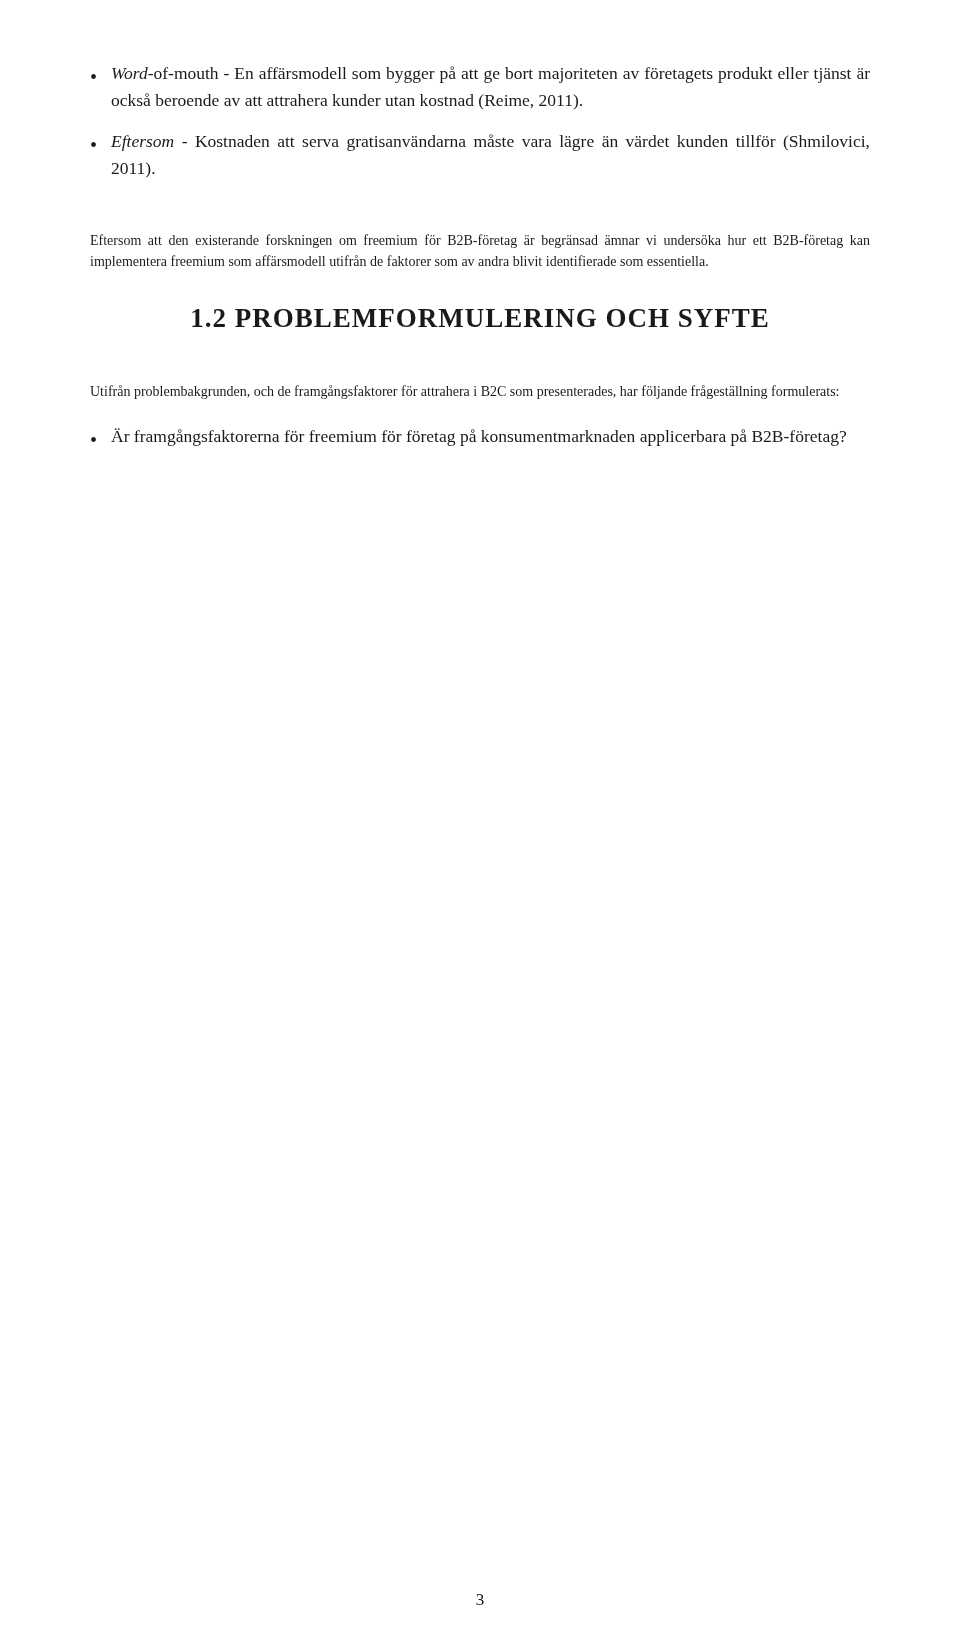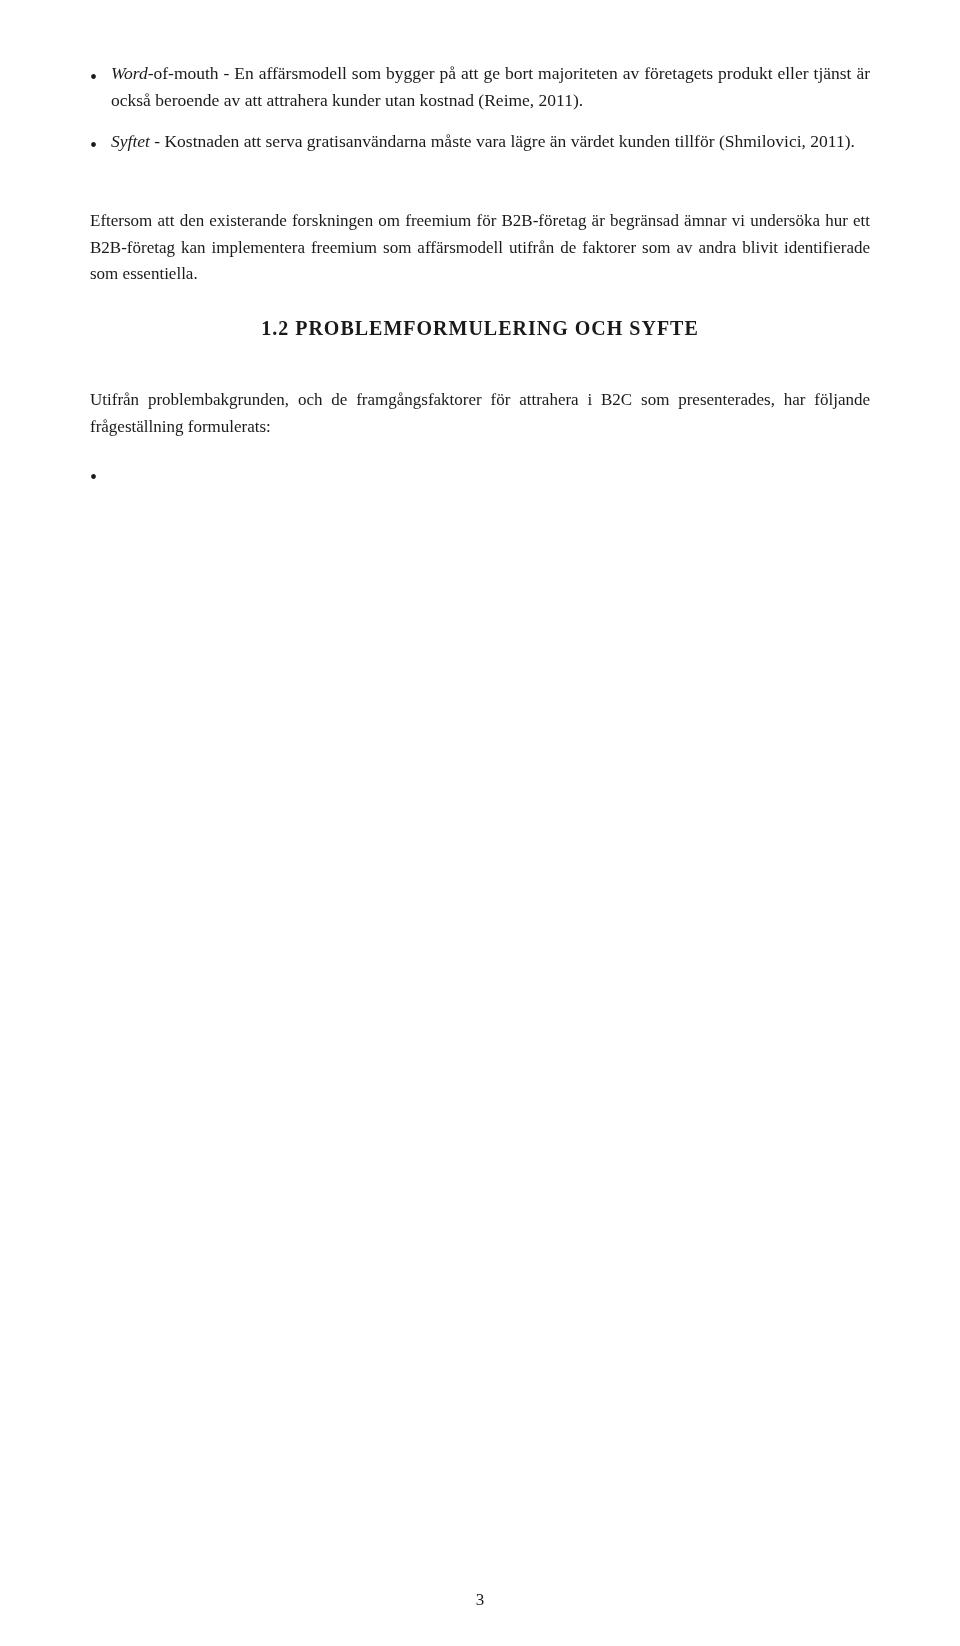--- a/index.html
+++ b/index.html
@@ -50,29 +50,29 @@
     .bullet-text {
       flex: 1;
       font-family: Liberation Serif, serif;
     }
 
     .italic {
       font-style: italic;
     }
 
     .paragraph {
-      font-size: 17px;
+      font-size: 14px;
       line-height: 1.55;
       text-align: justify;
       margin-bottom: 20px;
       margin-top: 47px;
     }
 
     .section-heading {
-      font-size: 20px;
+      font-size: 27px;
       font-weight: bold;
       text-align: center;
       letter-spacing: 1px;
       margin: 30px 0 18px 0;
       font-family: 'Georgia', 'Times New Roman', serif;
       font-style: normal;
       text-transform: uppercase;
     }
 
     .sub-bullet-list {
@@ -108,34 +108,35 @@
   <ul class="bullet-list">
     <li class="bullet-item">
       <span class="bullet-dot">•</span>
       <span class="bullet-text">
         <span class="italic">Word</span><span>-of-mouth - En affärsmodell som bygger på att ge bort majoriteten av företagets produkt eller tjänst är också beroende av att attrahera kunder utan kostnad (Reime, 2011).</span>
       </span>
     </li>
     <li class="bullet-item">
       <span class="bullet-dot">•</span>
       <span class="bullet-text">
-        <span class="italic">Syftet</span><span> - Kostnaden att serva gratisanvändarna måste vara lägre än värdet kunden tillför (Shmilovici, 2011).</span>
+        <span class="italic">Eftersom</span><span> - Kostnaden att serva gratisanvändarna måste vara lägre än värdet kunden tillför (Shmilovici, 2011).</span>
       </span>
     </li>
   </ul>
 
   <p class="paragraph">Eftersom att den existerande forskningen om freemium för B2B-företag är begränsad ämnar vi undersöka hur ett B2B-företag kan implementera freemium som affärsmodell utifrån de faktorer som av andra blivit identifierade som essentiella.</p>
 
   <h2 class="section-heading">1.2 PROBLEMFORMULERING OCH SYFTE</h2>
 
   <p class="paragraph">Utifrån problembakgrunden, och de framgångsfaktorer för attrahera i B2C som presenterades, har följande frågeställning formulerats:</p>
 
   <ul class="sub-bullet-list">
     <li class="sub-bullet-item">
       <span class="bullet-dot">•</span>
+      <span class="bullet-text">Är framgångsfaktorerna för freemium för företag på konsumentmarknaden applicerbara på B2B-företag?</span>
     </li>
   </ul>
 
 
   <div class="page-footer">
     <span>3</span>
   </div>
 
 </div>
 

